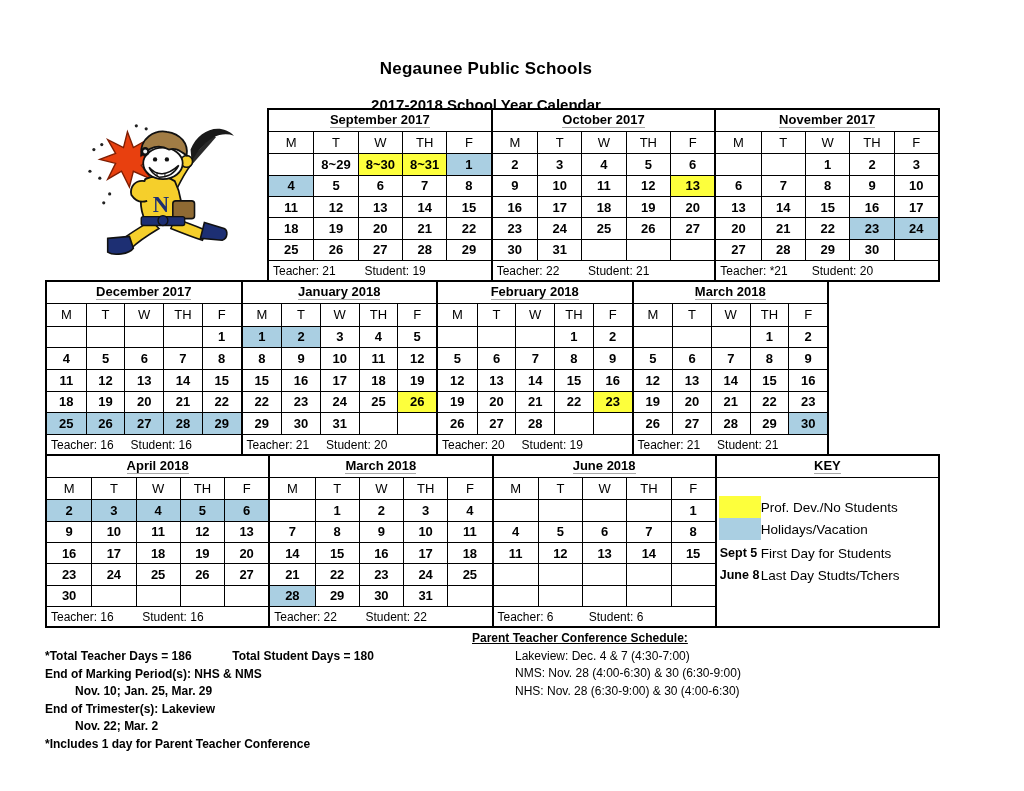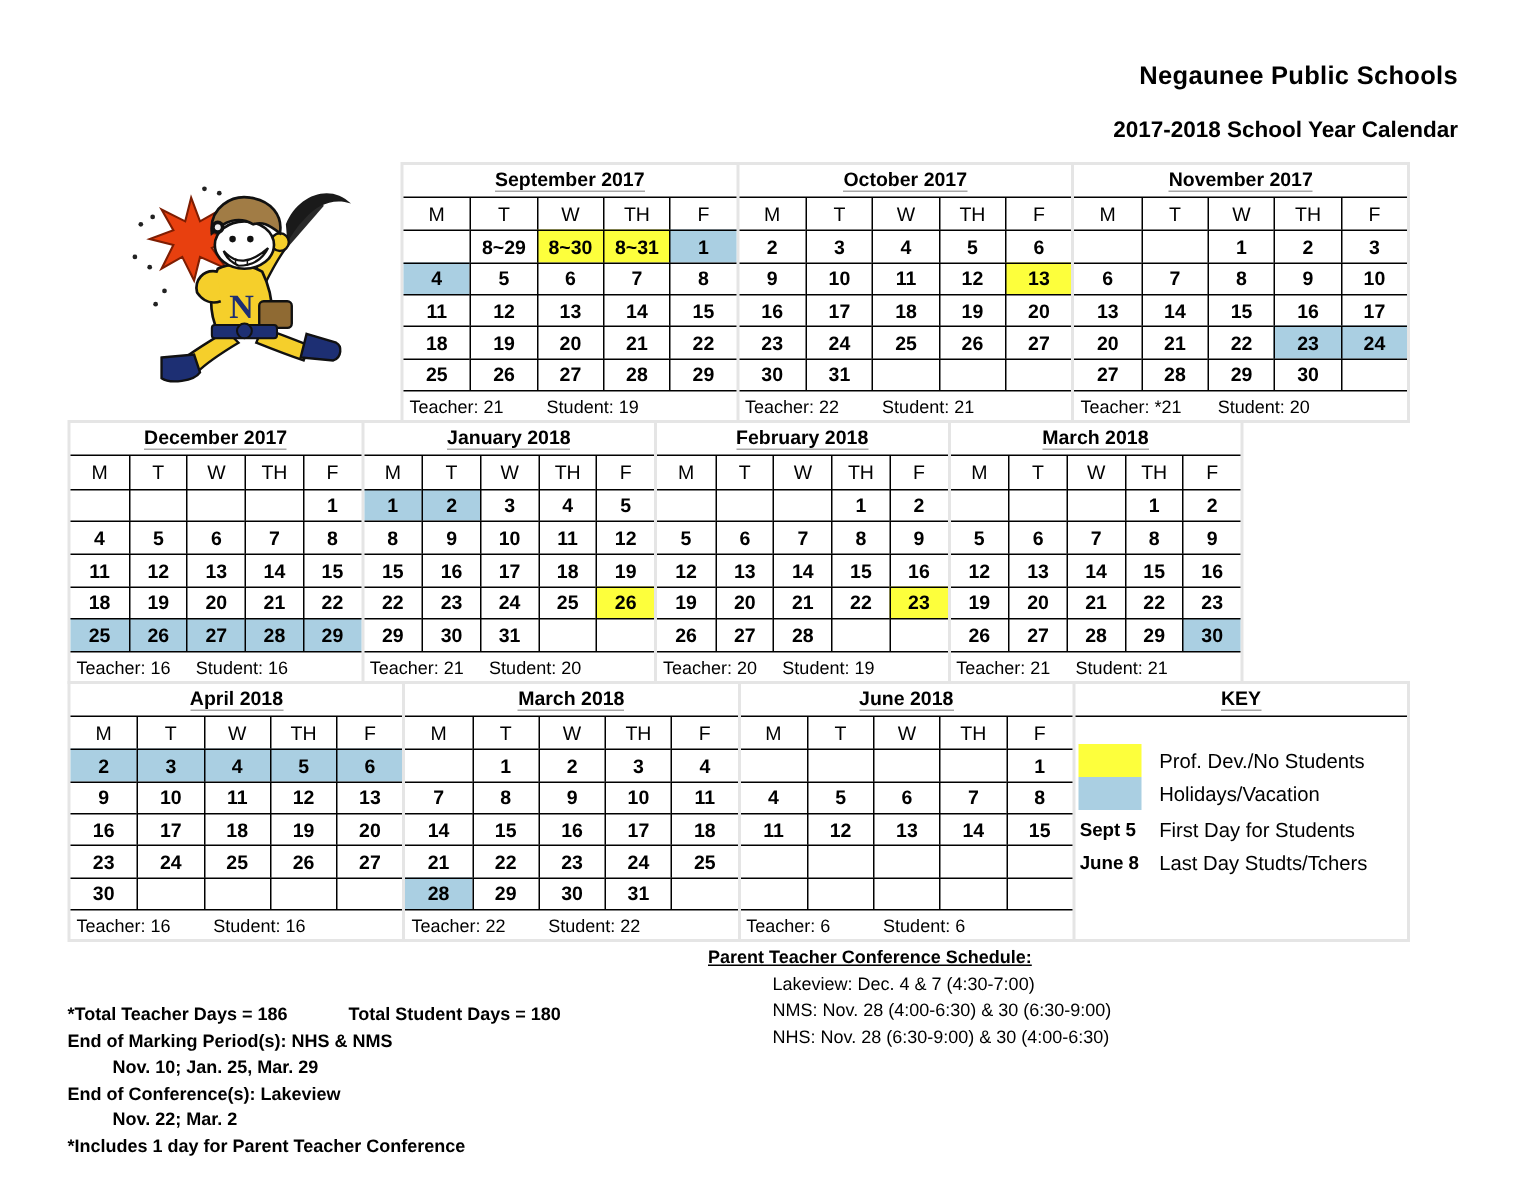--- a/index.html
+++ b/index.html
@@ -1,22 +1,22 @@
 <!DOCTYPE html>
 <html style="--hl-yellow: #fdff3c; --hl-blue: #aacfe2;"><head>
 <meta charset="utf-8">
 <style>
   *{margin:0;padding:0;box-sizing:border-box}
   html,body{width:1024px;height:791px;background:#fff;overflow:hidden;
     font-family:"Liberation Sans",sans-serif;color:#000;position:relative}
-  .header{position:absolute;left:0;top:41px;width:972px;text-align:right}
+  .header{position:absolute;left:0;top:59px;width:972px;text-align:center}
   .title{font-size:17px;font-weight:700;letter-spacing:.2px}
   .subtitle{font-size:15px;font-weight:700;margin-top:17px}
   .mascot{position:absolute;left:80px;top:116px;width:158px;height:148px}
-  .band{position:absolute;display:grid;background:#e5e5e5;padding:2px;gap:2px}
+  .band{position:absolute;display:grid;background:#000000;padding:2px;gap:2px}
   #band1{left:267px;top:108px;width:673px;height:174px;grid-template-columns:repeat(3,1fr)}
   #band2{left:45px;top:280px;width:784px;height:176px;grid-template-columns:repeat(4,1fr)}
   #band3{left:45px;top:454px;width:895px;height:174px;grid-template-columns:repeat(4,1fr)}
   .month-box{background:#fff;display:flex;flex-direction:column;min-width:0}
   .m-title{flex:0 0 22px;display:flex;align-items:center;justify-content:center;
     border-bottom:1.5px solid #000;font-weight:700;font-size:13px}
   .m-title span{border-bottom:1.5px solid #a8a8a8;line-height:1.15}
   .m-grid{flex:1;display:grid;grid-template-columns:repeat(5,1fr);grid-template-rows:repeat(6,1fr)}
   .m-grid>div{display:flex;align-items:center;justify-content:center;font-size:13px;min-width:0}
   .m-hd{font-weight:400}
@@ -28,22 +28,22 @@
   .m-foot{flex:0 0 20px;border-top:1.5px solid #000;display:flex;align-items:center;
     font-size:12px;padding-left:4px}
   .m-foot .t{flex:0 0 42%}
   .key-body{flex:1;padding:18px 2px 0 2px}
   .key-row{height:22px;display:flex;align-items:center}
   .key-row.gap{margin-top:2px}
   .key-swatch{width:42px;height:22px;flex:0 0 42px}
   .sw-y{background:var(--hl-yellow,#fdff3c)}
   .sw-b{background:var(--hl-blue,#aacfe2)}
   .key-date{flex:0 0 42px;font-weight:700;font-size:12.5px;padding-left:1px}
-  .key-label{margin-left:12px;font-size:13.5px}
-  .fn-left{position:absolute;left:45px;top:668px;font-size:12px;font-weight:700;line-height:17.5px}
+  .key-label{font-size:13.5px}
+  .fn-left{position:absolute;left:45px;top:648px;font-size:12px;font-weight:700;line-height:17.5px}
   .fn-left .c1{display:inline-block;width:184px}
   .fn-left .indent{padding-left:30px}
   .fn-right{position:absolute;left:472px;top:630px;font-size:12px;line-height:17.5px}
   .fn-right .hd{font-weight:700;text-decoration:underline}
   .fn-right .indent{padding-left:43px}
 </style>
 </head>
 <body>
 
 <div class="header">
@@ -530,21 +530,21 @@
   </div>
 </div>
 
 <div class="fn-left">
   <div>
     <span class="c1">*Total Teacher Days = 186</span>
     <span>Total Student Days = 180</span>
   </div>
   <div>End of Marking Period(s): NHS &amp; NMS</div>
   <div class="indent">Nov. 10; Jan. 25, Mar. 29</div>
-  <div>End of Conference(s): Lakeview</div>
+  <div>End of Trimester(s): Lakeview</div>
   <div class="indent">Nov. 22; Mar. 2</div>
   <div>*Includes 1 day for Parent Teacher Conference</div>
 </div>
 
 <div class="fn-right">
   <div class="hd">Parent Teacher Conference Schedule:</div>
   <div class="indent">Lakeview: Dec. 4 &amp; 7 (4:30-7:00)</div>
   <div class="indent">NMS: Nov. 28 (4:00-6:30) &amp; 30 (6:30-9:00)</div>
   <div class="indent">NHS: Nov. 28 (6:30-9:00) &amp; 30 (4:00-6:30)</div>
 </div>

